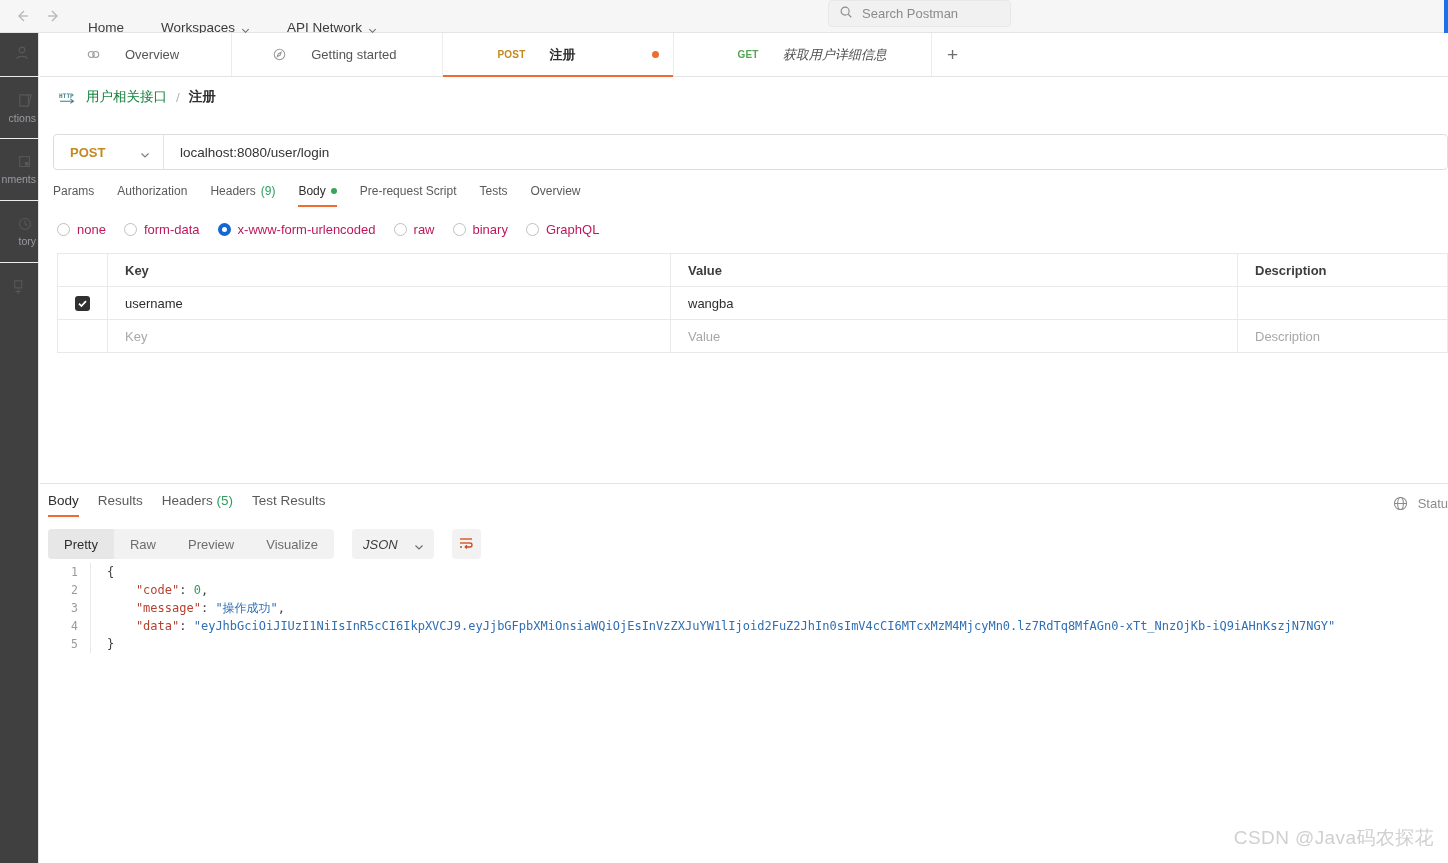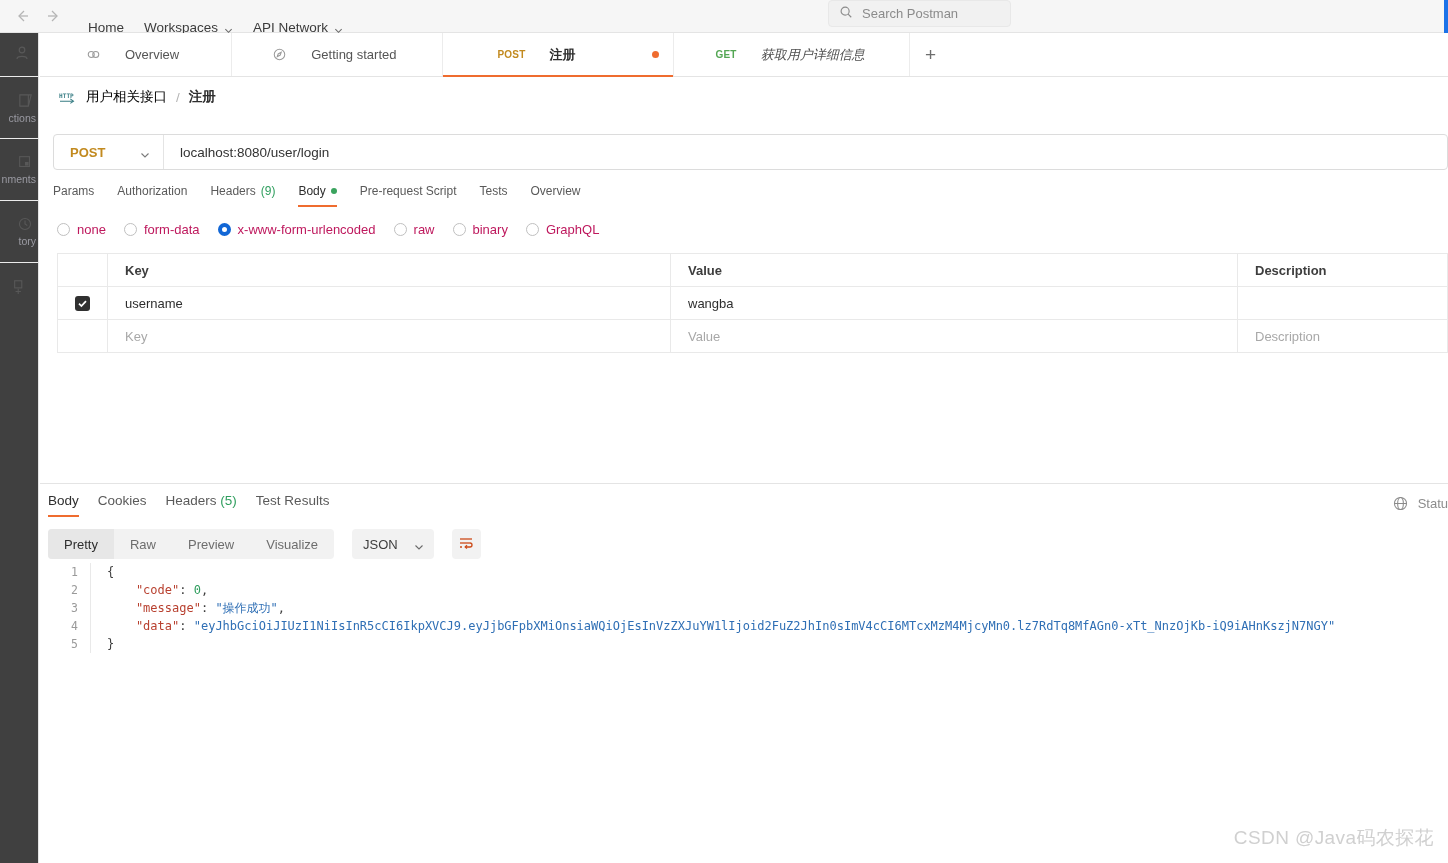--- a/index.html
+++ b/index.html
@@ -16,21 +16,21 @@
   
   .topbar {
     position: absolute; left: 0; top: 0; width: 1448px; height: 33px;
     background: #f6f6f6;
     border-bottom: 1px solid #e4e4e4;
     display: flex; align-items: center;
   }
   .nav-arrows { display: flex; align-items: center; gap: 16px; margin-left: 14px; }
   .arrow { width: 16px; height: 16px; color: #b5b5b5; display:flex; align-items:center; justify-content:center;}
   .arrow svg { display:block; }
-  .topnav { display: flex; align-items: flex-start; gap: 20px; margin-left: 26px; margin-top: 23px; }
+  .topnav { display: flex; align-items: flex-start; gap: 37px; margin-left: 26px; margin-top: 23px; }
   .topnav-item { display: flex; align-items: center; gap: 6px; font-size: 13.5px; color: #3c3c3c; cursor: default; }
   .caret { width: 9px; height: 9px; color: #6b6b6b; }
   .search-box {
     position: absolute; left: 828px; top: 0px; width: 183px; height: 27px;
     background: #f1f1f1; border: 1px solid #e8e8e8; border-radius: 4px;
     display: flex; align-items: center; gap: 9px; padding: 0 10px;
   }
   .search-box .ph { color: #8b8b8b; font-size: 13px; }
 
   
@@ -61,35 +61,35 @@
     font-size: 13px; color: #555555; position: relative;
     min-width: 0;
   }
   .tab.active { color: #2e2e2e; }
   .tab.active::after {
     content: ""; position: absolute; left: 0; right: 0; bottom: -1px;
     height: 2px; background: #ef6c2f;
   }
   .tab .method { font-size: 10px; font-weight: bold; letter-spacing: .2px; }
   .tab .method.post { color: #c28a1f; }
-  .tab .method.get  { color: #53a653; }
+  .tab .method.get  { color: #53a653; margin-left: 22px; }
   .tab .tname { font-size: 13px; }
   .tab .tname.cn { font-weight: bold; }
   .tab .tname.italic { font-style: italic; color: #4d4d4d; }
   .tab .dot { width: 7px; height: 7px; border-radius: 50%; background: #ef6c2f; margin-left: 52px; }
   .tab-ov-icon { width: 15px; height: 15px; color: #9b9b9b; display:flex;}
   .tab-add { display: flex; align-items: center; justify-content: center; width: 42px; color: #6e6e6e; font-size: 19px; }
 
   
   .crumb {
     position: absolute; left: 58px; top: 88px;
     display: flex; align-items: center; gap: 9px; font-size: 13.5px;
   }
   .crumb .http-ico { width: 19px; height: 15px; display:flex; }
-  .crumb .c1 { color: #000000; }
+  .crumb .c1 { color: #15803d; }
   .crumb .sep { color: #b5b5b5; }
   .crumb .c2 { color: #2e2e2e; font-weight: bold; }
 
   
   .urlbar {
     position: absolute; left: 53px; top: 134px; width: 1395px; height: 36px;
     border: 1px solid #dcdcdc; border-radius: 4px; background: #fff;
     display: flex; align-items: center;
   }
   .method-sel {
@@ -168,21 +168,21 @@
   }
   .globe { width: 17px; height: 17px; color: #8a8a8a; }
 
   .viewbar { position: absolute; left: 48px; top: 529px; display: flex; align-items: flex-end; gap: 18px; }
   .segmented { display: flex; background: #f2f2f2; border-radius: 4px; overflow: hidden; height: 30px; }
   .seg { display: flex; align-items: center; padding: 0 16px; font-size: 13px; color: #6d6d6d; }
   .seg.active { background: #e7e7e7; color: #2e2e2e; }
   .jsonsel {
     height: 30px; background: #f2f2f2; border-radius: 4px;
     display: flex; align-items: center; gap: 16px; padding: 0 11px;
-    font-size: 13px; color: #3d3d3d;
+    font-size: 13px; color: #3d3d3d; font-style: italic;
   }
   .wrapbtn {
     width: 29px; height: 30px; background: #f2f2f2; border-radius: 4px;
     display: flex; align-items: center; justify-content: center;
   }
 
   
   .codearea {
     position: absolute; left: 48px; top: 563px; width: 1400px; height: 100px;
     font-family: "DejaVu Sans Mono", monospace; font-size: 12px;
@@ -442,21 +442,21 @@
     </div>
   </div>
 
   <div class="respdivider"></div>
 
   <div class="resptabs">
     <div class="resptab active">
       <span>Body</span>
     </div>
     <div class="resptab">
-      <span>Cookies</span>
+      <span>Results</span>
     </div>
     <div class="resptab">
       <span>Headers</span>
       <span class="cnt">(5)</span>
     </div>
     <div class="resptab">
       <span>Test Results</span>
     </div>
   </div>
 

